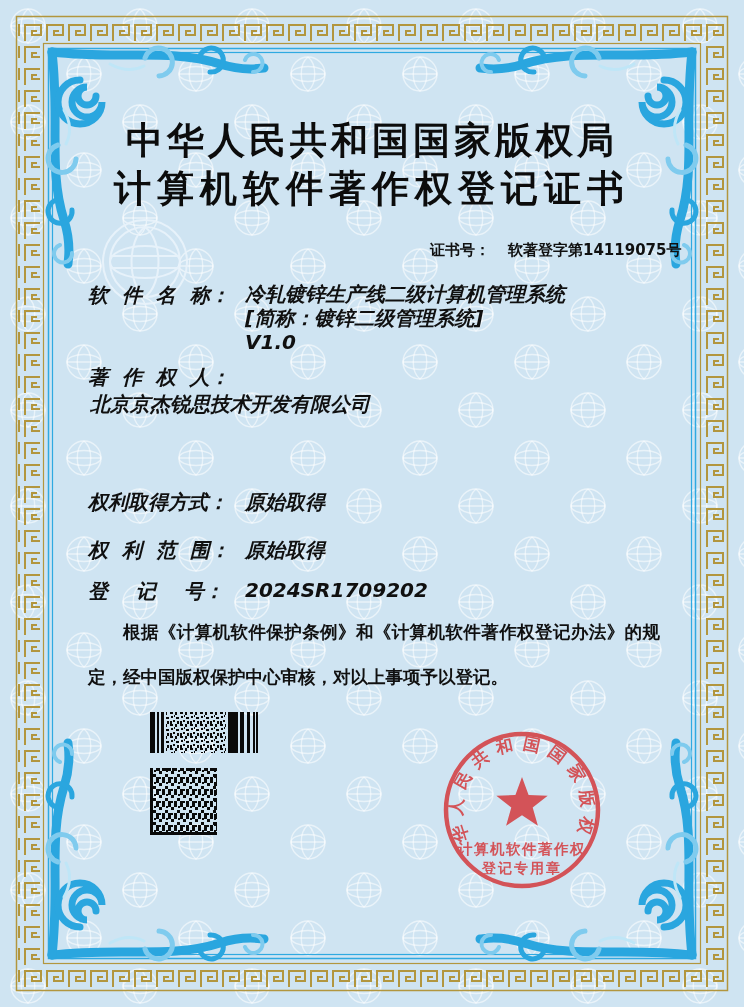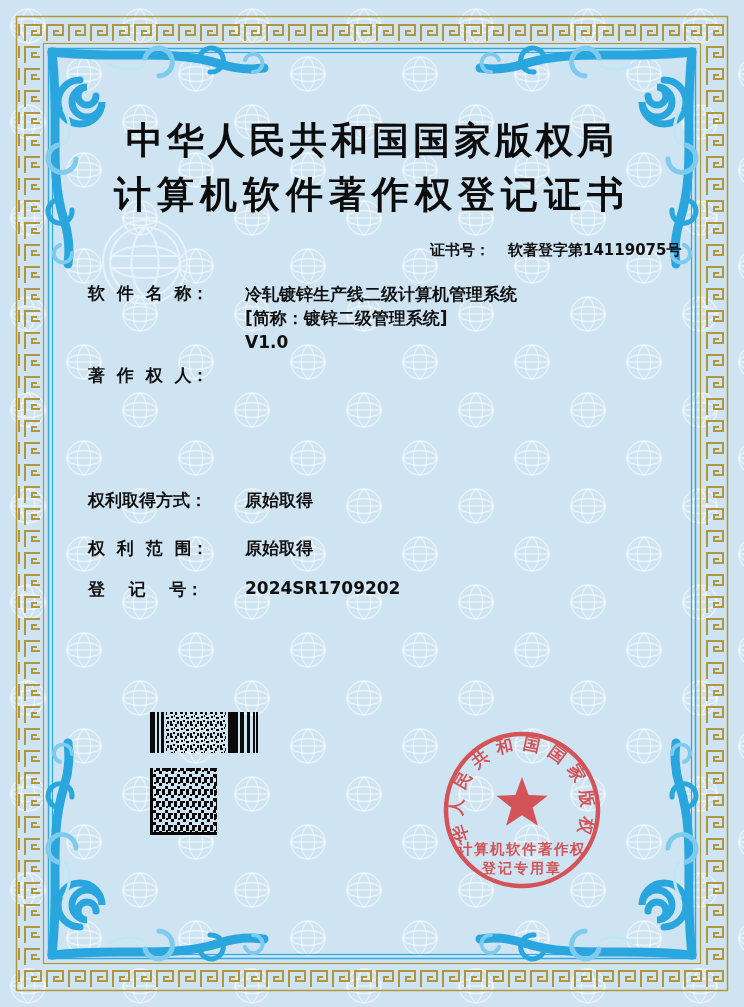--- a/index.html
+++ b/index.html
@@ -9,24 +9,24 @@
     background:#cfe4f2; overflow:hidden;
     font-family:"DejaVu Sans","Liberation Sans",sans-serif;
     color:#101010;
   }
   .decor { position:absolute; inset:0; }
   .content-layer { position:absolute; inset:0; }
   .title { position:absolute; width:100%; text-align:center;
     font-family:"DejaVu Serif","Liberation Serif",serif;
     font-weight:700; font-size:37px; color:#0c0c0c; }
   .title-1 { top:116px; letter-spacing:4px; }
-  .title-2 { top:170px; letter-spacing:6px; }
+  .title-2 { top:164px; letter-spacing:6px; }
   .cert-no { position:absolute; top:241px; left:430px; display:flex; gap:18px;
     font-size:15px; font-weight:700; }
-  .field-row { position:absolute; left:88px; display:flex; font-size:17px; font-weight:700; }
+  .field-row { position:absolute; left:88px; display:flex; font-size:20px; font-weight:700;font-style:italic; }
   .field-label { width:155px; white-space:pre; flex:none; }
   .field-value { margin-left:2px; }
   .row-software { top:282px; } .row-owner { top:364px;flex-direction:column; }
   .row-acq { top:489px; } .row-scope { top:537px;justify-content:center; } .row-reg { top:578px; }
   .value-multiline div { line-height:24px; }
   .statement { position:absolute; top:610px; left:88px; right:84px;
     font-size:17.5px; font-weight:700; line-height:45px; text-indent:2em;
     text-align:justify; }
   .barcode-1d { position:absolute; top:712px; left:150px; }
   .barcode-2d { position:absolute; top:768px; left:150px; }
@@ -139,37 +139,39 @@
       <div class="field-label">软  件  名  称：</div>
       <div class="field-value value-multiline">
         <div>冷轧镀锌生产线二级计算机管理系统</div>
         <div>[简称：镀锌二级管理系统]</div>
         <div>V1.0</div>
       </div>
     </div>
 
     <div class="field-row row-owner">
       <div class="field-label">著  作  权  人：</div>
+      <div class="field-value">北京京杰锐思技术开发有限公司</div>
     </div>
 
     <div class="field-row row-acq">
       <div class="field-label">权利取得方式：</div>
       <div class="field-value">原始取得</div>
     </div>
 
     <div class="field-row row-scope">
       <div class="field-label">权  利  范  围：</div>
       <div class="field-value">原始取得</div>
     </div>
 
     <div class="field-row row-reg">
       <div class="field-label">登    记    号：</div>
       <div class="field-value">2024SR1709202</div>
     </div>
 
+    <p class="statement">根据《计算机软件保护条例》和《计算机软件著作权登记办法》的规定，经中国版权保护中心审核，对以上事项予以登记。</p>
 
     <svg class="barcode-1d" width="108" height="41" viewBox="0 0 108 41">
       <rect x="0" y="0" width="5" height="41" fill="#0a0a0a"></rect>
       <rect x="7" y="0" width="2" height="41" fill="#0a0a0a"></rect>
       <rect x="11" y="0" width="3" height="41" fill="#0a0a0a"></rect>
       <rect x="16" y="0" width="60" height="41" fill="url(#noise1)"></rect>
       <rect x="78" y="0" width="10" height="41" fill="#0a0a0a"></rect>
       <rect x="90" y="0" width="4" height="41" fill="#0a0a0a"></rect>
       <rect x="97" y="0" width="3" height="41" fill="#0a0a0a"></rect>
       <rect x="103" y="0" width="2" height="41" fill="#0a0a0a"></rect>

